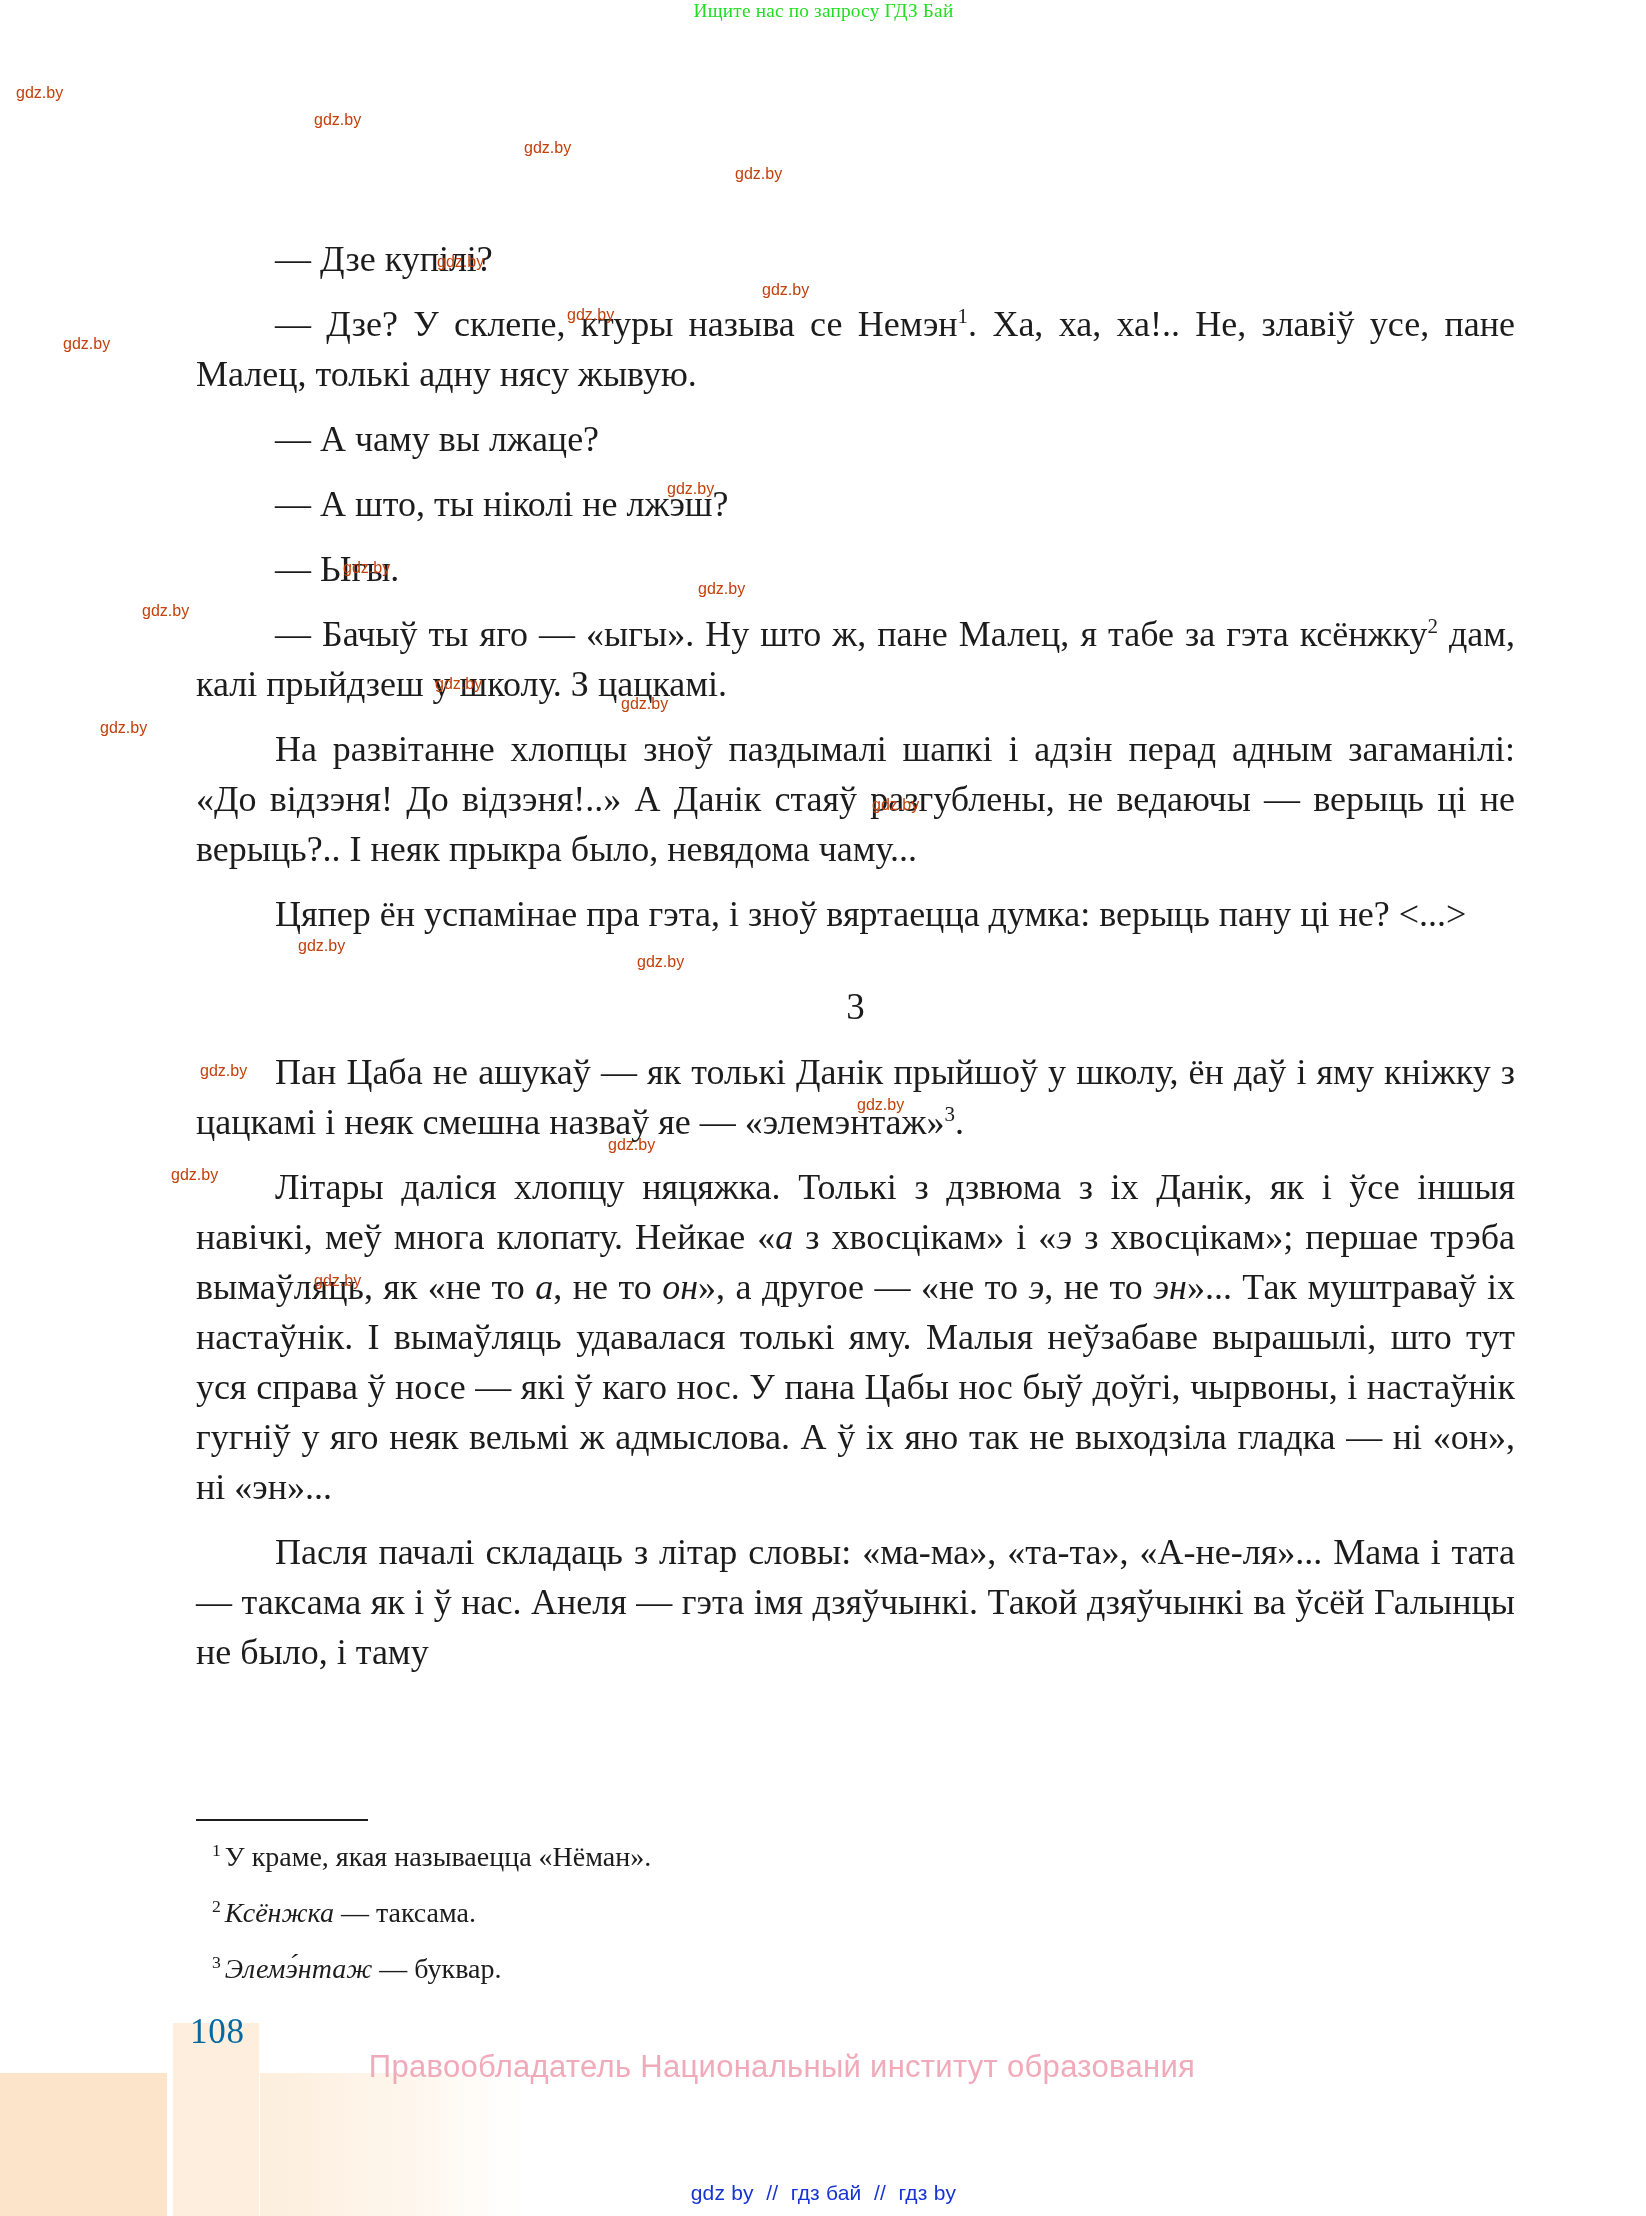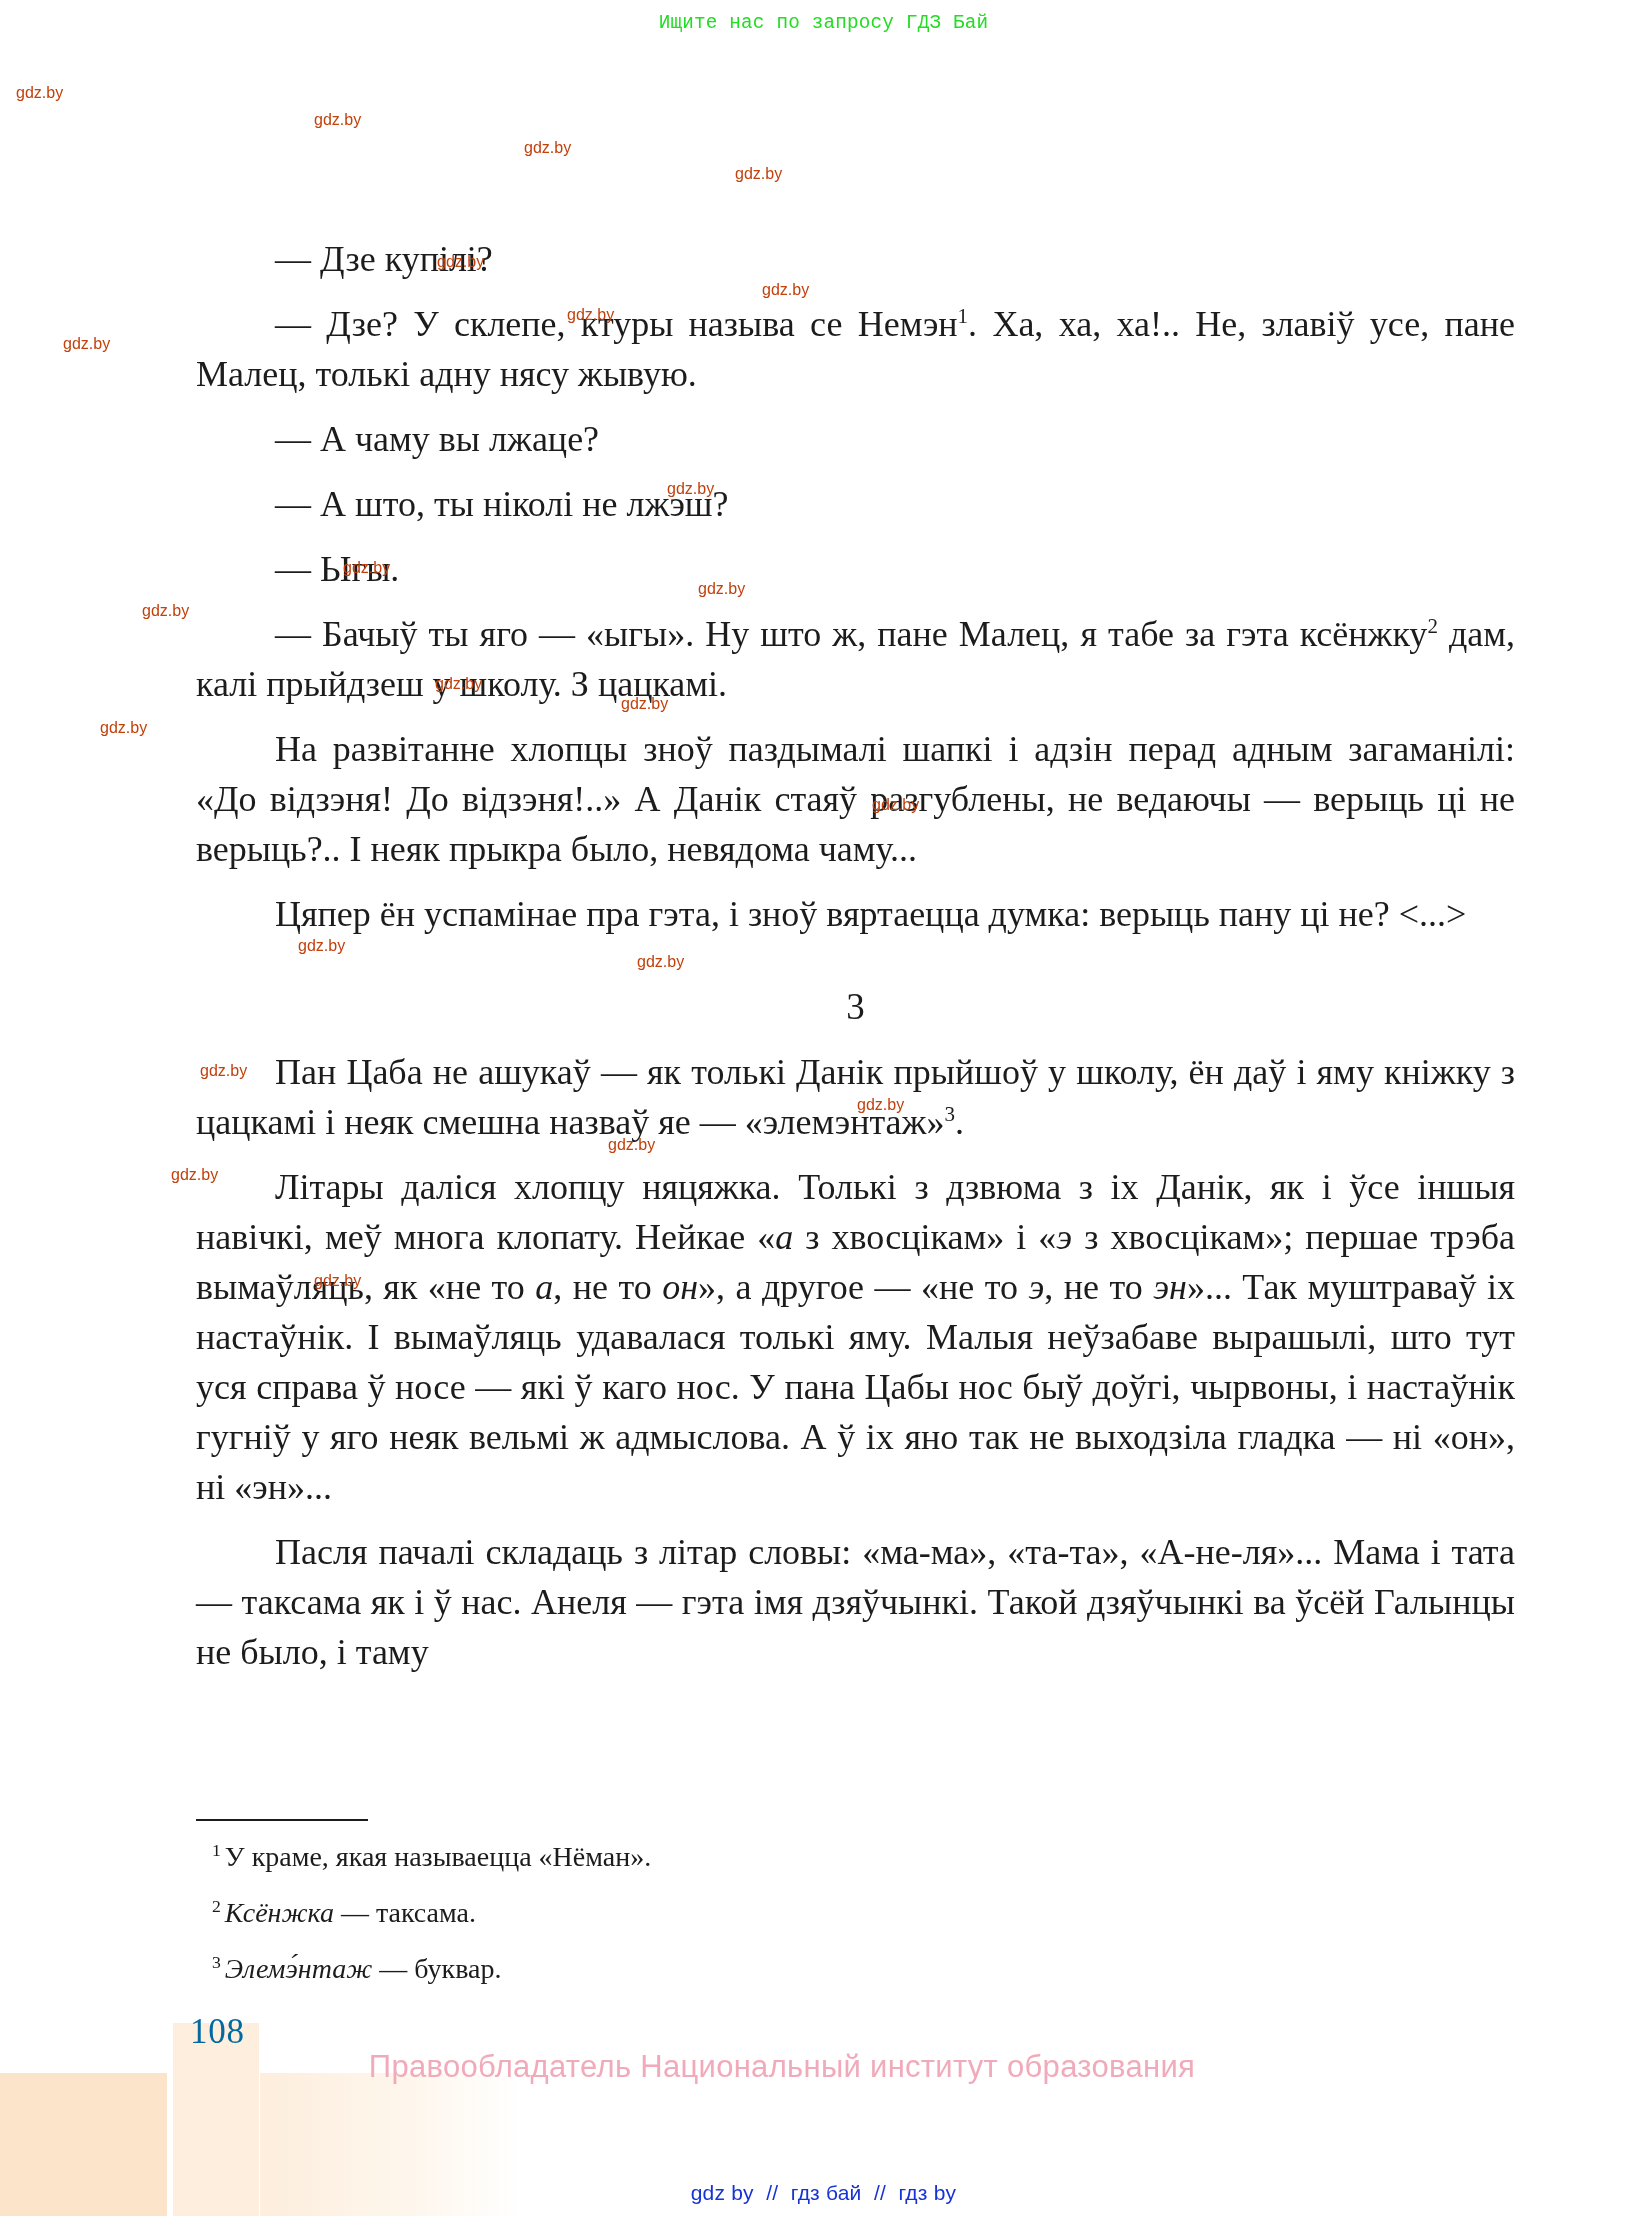--- a/index.html
+++ b/index.html
@@ -17,23 +17,23 @@
   }
 
   
   .promo-banner {
     position: absolute;
     top: 0;
     left: 0;
     width: 100%;
     height: 34px;
     display: flex;
-    align-items: flex-end;
+    align-items: flex-start;
     justify-content: center;
-    font-family: Liberation Mono, monospace;
+    font-family: Liberation Serif, serif;
     font-size: 19.3px;
     font-weight: 500;
     color: #22dd22;
     letter-spacing: 0.2px;
   }
 
   
   .page-sheet {
     position: absolute;
     top: 34px;

